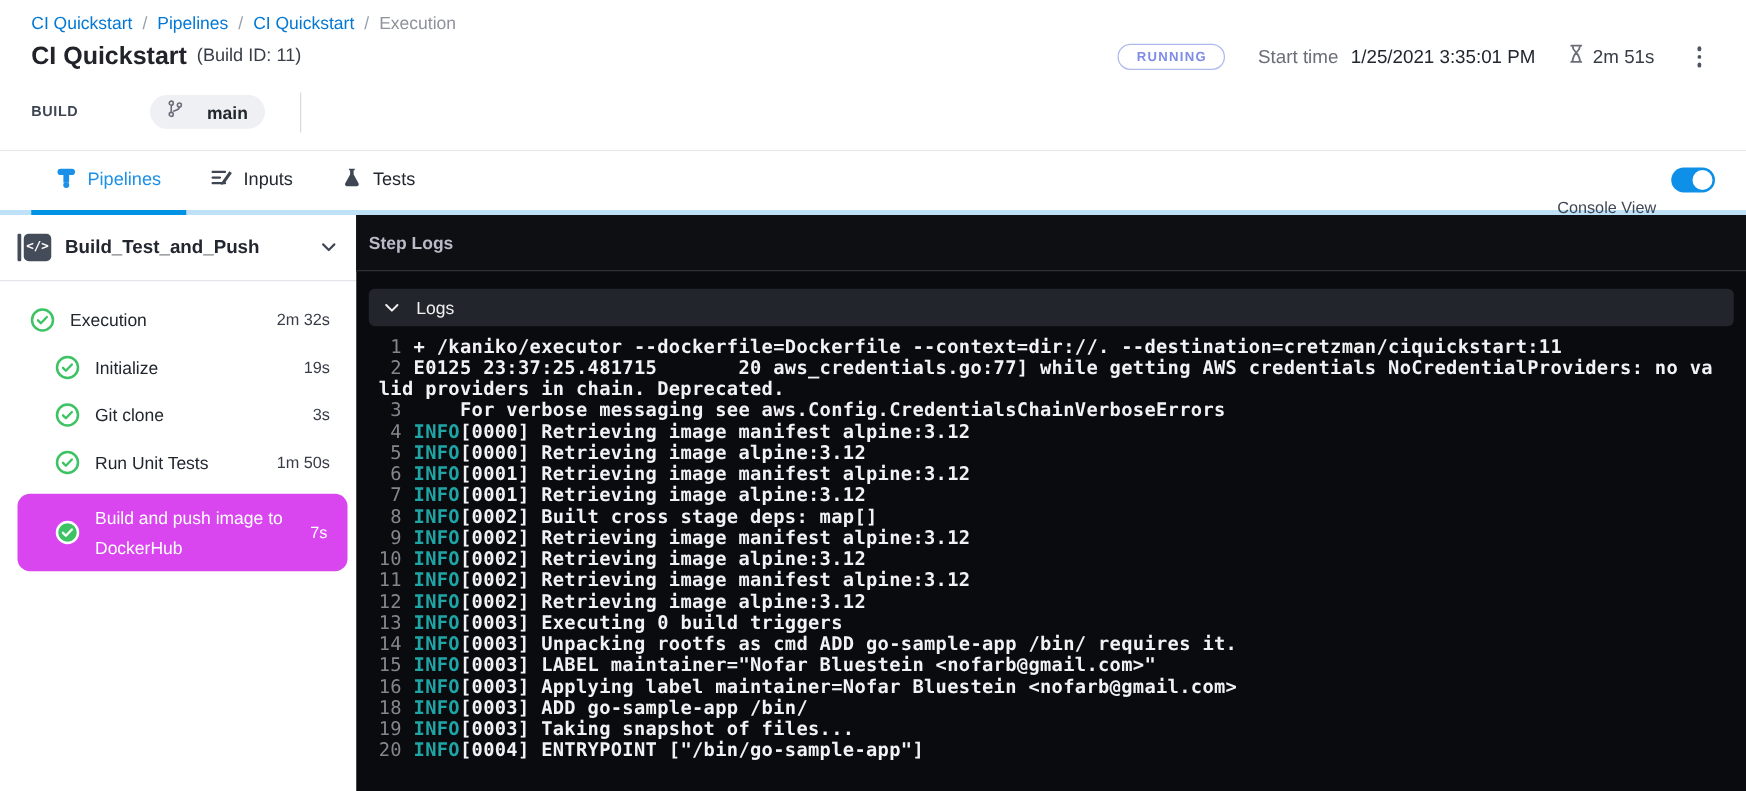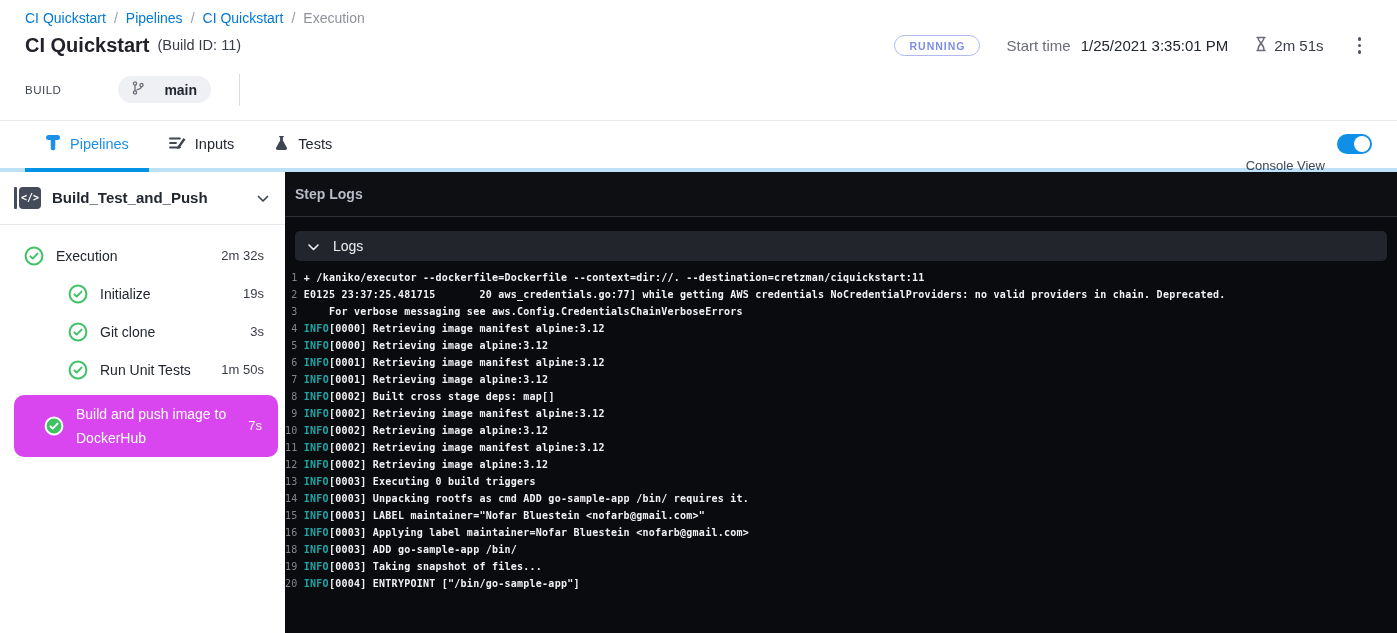--- a/index.html
+++ b/index.html
@@ -18,21 +18,21 @@
   .title-right { margin-left:auto; display:flex; align-items:center; gap:26px; padding-right:8px; }
   .status-badge { border:1.5px solid #aeb9ee; color:#7d8ce6; font-size:10.5px; font-weight:bold;
     letter-spacing:1px; border-radius:11px; padding:4px 14px 3px; }
   .start-time { display:flex; align-items:center; gap:10px; font-size:15px; }
   .start-time .lbl { color:#6b6d79; }
   .start-time .val { color:#22272f; font-weight:500; }
   .duration-wrap { display:flex; align-items:center; gap:6px; font-size:15px; color:#383c46; font-weight:500; }
   .kebab { display:flex; flex-direction:column; gap:3px; padding:4px 8px; cursor:pointer; }
   .kebab i { width:3.5px; height:3.5px; border-radius:50%; background:#4f5562; }
   .build-row { display:flex; align-items:center; margin-top:16px; padding-bottom:14px; }
-  .build-label { font-size:11.5px; font-weight:normal; letter-spacing:0.5px; color:#3f4653; }
+  .build-label { font-size:11.5px; font-weight:bold; letter-spacing:0.5px; color:#3f4653; }
   .branch-pill { margin-left:57px; background:#eef0f3; border-radius:14px; height:27px;
     display:flex; align-items:center; gap:20px; padding:0 14px; cursor:pointer; }
   .branch-pill .branch-name { font-size:14px; font-weight:bold; color:#22272f; }
   .vdivider { width:1px; height:32px; background:#d9dce1; margin-left:28px; }
 
   
   .header-divider { height:1px; background:#e6e8ec; }
   .tabstrip { height:51px; display:flex; align-items:center; padding-left:25px;
     border-bottom:4px solid #bfe1f8; background:#fff; }
   .tab { position:relative; height:100%; display:flex; align-items:center; gap:9px;
@@ -52,38 +52,38 @@
   .pipeline-header { height:53px; display:flex; align-items:center; padding:0 16px 0 14px;
     cursor:pointer; border-bottom:1px solid #e4e6ea; }
   .code-icon { display:flex; align-items:center; gap:2px; }
   .code-icon .bar { width:3px; height:22px; background:#454c59; border-radius:1px; }
   .code-icon .sq { width:22px; height:22px; background:#454c59; border-radius:4px; color:#fff;
     font-size:10px; font-weight:bold; display:flex; align-items:center; justify-content:center;
     font-family:"DejaVu Sans Mono", monospace; }
   .pipeline-name { font-size:15px; font-weight:bold; color:#22272f; margin-left:11px; flex:1; }
   .step-list { padding-top:12px; }
   .step { display:flex; align-items:center; height:38px; padding:0 21px 0 24px; cursor:pointer; }
-  .step.child { padding-left:68px; }
+  .step.child { padding-left:44px; }
   .step .check { display:flex; align-items:center; }
   .step-label { flex:1; margin-left:12px; font-size:14px; color:#22272f; line-height:24px; }
   .step-duration { font-size:13px; color:#383c46; margin-left:8px; white-space:nowrap; }
   .step.selected { height:auto; min-height:52px; margin:6px 7px 6px 14px; padding:7px 16px 7px 30px;
     background:#d946ef; border-radius:10px; }
   .step.selected .step-label, .step.selected .step-duration { color:#fff; }
   .step.selected .step-label { font-weight:500; }
 
   
   .log-panel { flex:1; background:#0a0b0e; display:flex; flex-direction:column; }
   .log-panel-header { height:45px; background:#0d0f13; display:flex; align-items:center;
     padding-left:10px; border-bottom:1px solid #2e3138; flex-shrink:0; }
   .log-panel-title { font-size:14px; font-weight:bold; color:#b9bbc7; }
   .logs-bar { margin:14px 10px 0 10px; height:30px; background:#22262c; border-radius:5px;
     display:flex; align-items:center; gap:14px; padding:0 13px; cursor:pointer; flex-shrink:0; }
   .logs-bar .logs-label { color:#f0f0f2; font-size:14px; }
-  .log-lines { padding:8px 0; font-family:"DejaVu Sans Mono", monospace; font-size:10px;
+  .log-lines { padding:8px 18px; font-family:"DejaVu Sans Mono", monospace; font-size:15px;
     font-weight:bold; letter-spacing:0.25px; line-height:17px; color:#f2f2f4; overflow:hidden; }
   .log-line { white-space:pre-wrap; word-break:break-all; }
   .log-line .ln { color:#84868e; font-weight:normal; }
   .seg-info { color:#1fa5a5; }
 </style>
 </head>
 <body>
 
 <div class="header">
   <div class="breadcrumb">

